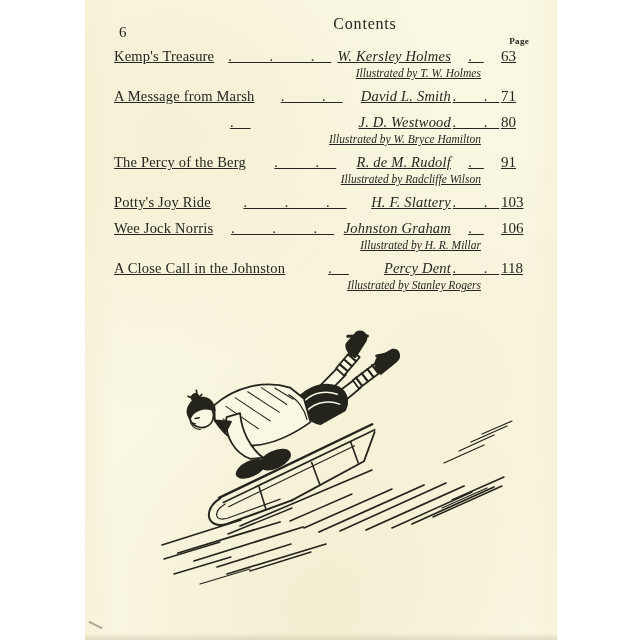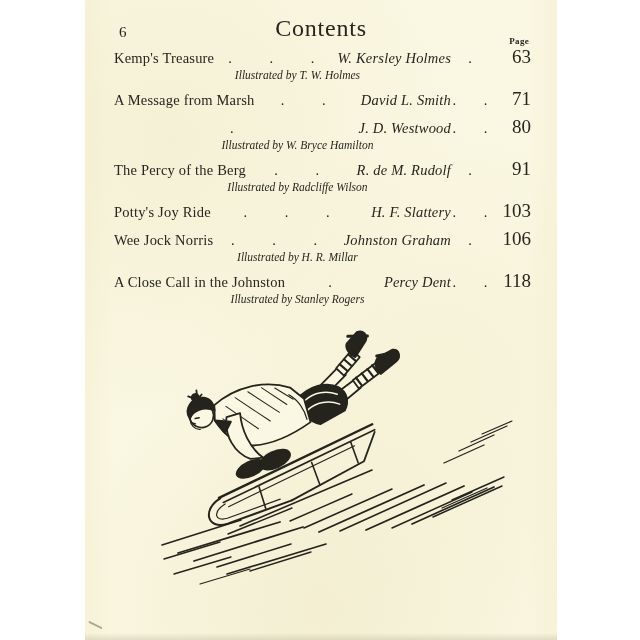--- a/index.html
+++ b/index.html
@@ -7,31 +7,31 @@
           font-family:"Liberation Serif","DejaVu Serif",serif;color:#26251f;}
   .paper{position:absolute;left:85px;top:0;width:472px;height:640px;background:#faf7e2;
          background-image:
            radial-gradient(circle at 18% 22%, rgba(240,234,200,0.5), rgba(240,234,200,0) 45%),
            radial-gradient(circle at 75% 60%, rgba(243,237,205,0.5), rgba(243,237,205,0) 50%),
            radial-gradient(circle at 50% 95%, rgba(235,228,190,0.45), rgba(235,228,190,0) 40%),
            linear-gradient(to right, rgba(244,239,208,0.5), rgba(252,250,232,0) 6%, rgba(252,250,232,0) 94%, rgba(244,239,208,0.5));}
   .paper::after{content:"";position:absolute;left:0;right:0;bottom:0;height:7px;
          background:linear-gradient(to bottom, rgba(0,0,0,0), rgba(120,113,80,0.18));}
   .folio{position:absolute;left:34px;top:24px;font-size:15px;letter-spacing:.5px;}
-  .title{position:absolute;left:0;top:15px;width:100%;text-align:center;font-size:24px;letter-spacing:.8px;}
+  .title{position:absolute;left:0;top:15px;width:100%;text-align:center;font-size:16px;letter-spacing:.8px;padding-left:44px;}
   .page-label{position:absolute;top:36px;right:28px;font-size:9px;font-weight:bold;letter-spacing:.3px;}
   .toc{position:absolute;left:29px;right:26px;top:47px;}
-  .entry{margin-bottom:7px;}
+  .entry{margin-bottom:7px;text-decoration:underline;}
   .entry-main{display:flex;align-items:baseline;line-height:19px;font-size:14.5px;}
   .t{white-space:nowrap;letter-spacing:.2px;}
   .d1{flex:1;text-align:center;letter-spacing:17px;padding-left:8px;overflow:hidden;white-space:nowrap;}
   .a{font-style:italic;white-space:nowrap;letter-spacing:.2px;}
   .d2{width:50px;text-align:center;letter-spacing:12px;white-space:nowrap;overflow:hidden;}
-  .p{min-width:30px;text-align:right;font-size:19px;}
-  .credit{width:88%;text-align:center;font-style:italic;font-size:11.5px;line-height:14px;}
+  .p{min-width:30px;font-size:15px;}
+  .credit{width:88%;text-align:right;font-style:italic;font-size:11.5px;line-height:14px;}
   .art{position:absolute;left:55px;top:330px;width:400px;height:285px;}
   .stray{position:absolute;left:3px;top:624px;width:15px;height:1.5px;background:#9a9684;
          transform:rotate(27deg);border-radius:2px;opacity:.8;}
 </style>
 </head>
 <body>
 
 <div id="screen">
   <div class="paper">
 

